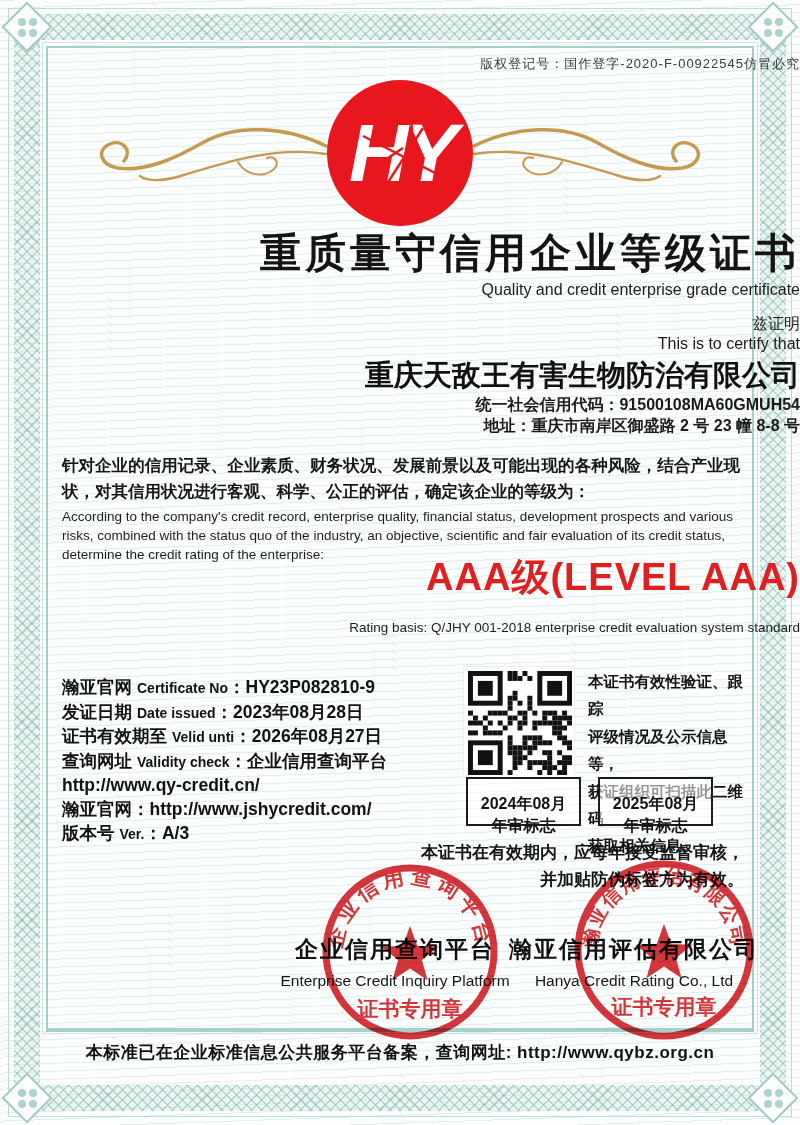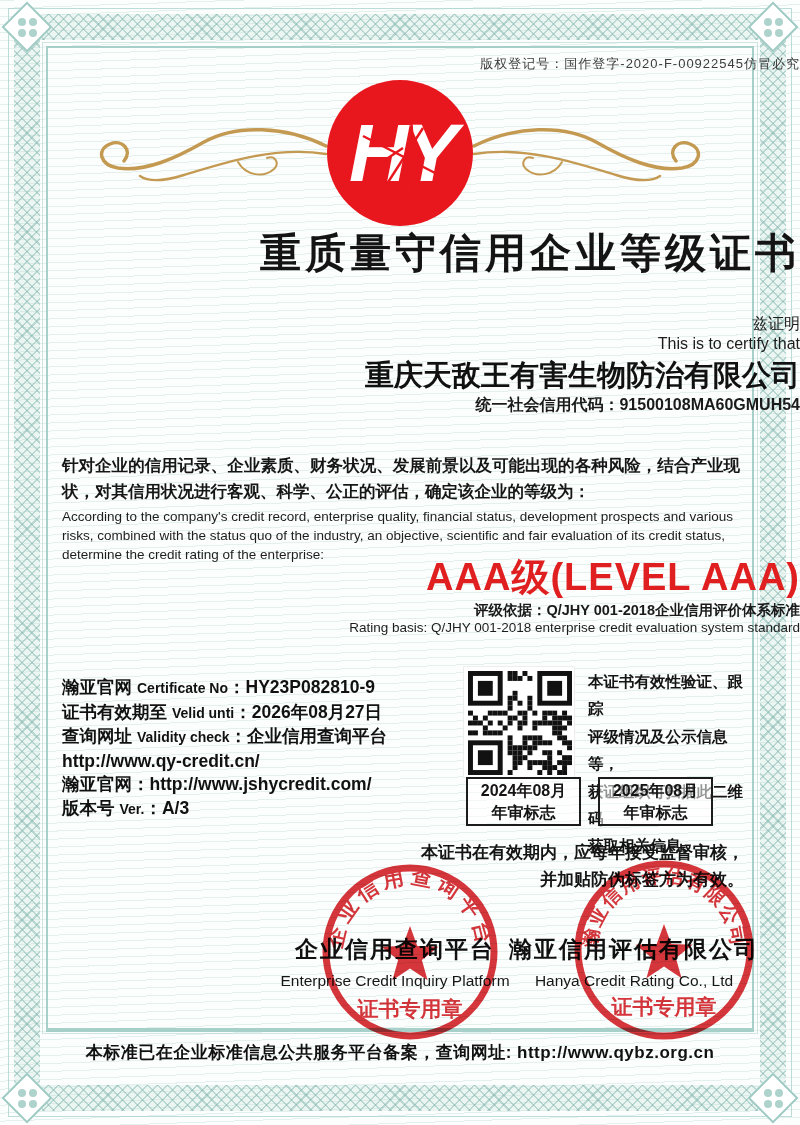--- a/index.html
+++ b/index.html
@@ -64,21 +64,21 @@
   .d-sep{font-size:17.5px; font-weight:bold;}
   .d-val{font-size:17.5px; font-weight:bold;}
   
   .qr-box{left:463px; top:666px; width:112px; height:112px; background:#fff;
     padding:4px; border:1px solid #eee;}
   .qr-note{left:588px; top:668px; width:158px; font-size:15.5px; font-weight:bold;
     color:#141414; line-height:27.4px;}
   .qr-line{display:block;}
   .annual{left:466px; top:777px; display:flex; gap:17px;}
   .annual-box{width:115px; height:49px; border:2px solid #1c1c1c; background:rgba(255,255,255,.55);
-    text-align:center; font-size:16px; font-weight:bold; color:#141414; line-height:22px; padding-top:1px;}
+    text-align:center; font-size:16px; font-weight:bold; color:#141414; line-height:22px; padding-top:14px;}
   .supervision{right:56px; top:839px; text-align:right; font-size:17px; font-weight:bold;
     color:#141414; line-height:27px;}
   
   .org{text-align:center; z-index:2;}
   .org-left{left:252px; top:934px; width:286px;}
   .org-right{left:486px; top:934px; width:296px;}
   .org-zh{font-size:23px; font-weight:bold; color:#101010; letter-spacing:2px;}
   .org-en{font-size:15.5px; color:#161616; margin-top:7px;}
   .seal{position:absolute; z-index:6; mix-blend-mode:multiply; opacity:.93;}
   .seal-left{left:318px; top:860px;}
@@ -159,34 +159,38 @@
     <text x="76" y="103" text-anchor="middle" font-size="82" font-weight="bold" font-style="italic" letter-spacing="-5" fill="#ffffff" font-family="Liberation Sans, sans-serif">HY</text>
     <g stroke="#e8161d" stroke-width="2.4">
       <line x1="38" y1="58" x2="112" y2="96"></line>
       <line x1="58" y1="112" x2="98" y2="50"></line>
       <line x1="86" y1="40" x2="92" y2="114"></line>
       <line x1="45" y1="92" x2="78" y2="70"></line>
     </g>
   </svg>
 
   <div class="abs cw title-zh">重质量守信用企业等级证书</div>
+  <div class="abs cw title-en">Quality and credit enterprise grade certificate</div>
   <div class="abs cw certify-en">This is to certify that</div>
   <div class="abs cw certify-zh">兹证明</div>
   <div class="abs cw company">重庆天敌王有害生物防治有限公司</div>
   <div class="abs cw credit-code">统一社会信用代码：91500108MA60GMUH54</div>
+  <div class="abs cw address">地址：重庆市南岸区御盛路 2 号 23 幢 8-8 号</div>
 
   <div class="abs assess-zh">针对企业的信用记录、企业素质、财务状况、发展前景以及可能出现的各种风险，结合产业现状，对其信用状况进行客观、科学、公正的评估，确定该企业的等级为：</div>
   <div class="abs assess-en">According to the company's credit record, enterprise quality, financial status, development prospects and various risks, combined with the status quo of the industry, an objective, scientific and fair evaluation of its credit status, determine the credit rating of the enterprise:</div>
   <div class="abs cw grade" id="grade-text" style="color: rgb(224, 32, 32);">AAA级(LEVEL AAA)</div>
-  <div class="abs cw basis-zh">评级依据：Q/JHY 001-2018企业信用评价体系标准</div>
   <div class="abs cw basis-en">Rating basis: Q/JHY 001-2018 enterprise credit evaluation system standard</div>
 
   <div class="abs details">
     <div class="detail-row">
       <span class="d-zh">瀚亚官网</span><span class="d-en">Certificate No</span><span class="d-sep">：</span><span class="d-val">HY23P082810-9</span>
+    </div>
+    <div class="detail-row">
+      <span class="d-zh">发证日期</span><span class="d-en">Date issued</span><span class="d-sep">：</span><span class="d-val">2023年08月28日</span>
     </div>
     <div class="detail-row">
       <span class="d-zh">证书有效期至</span><span class="d-en">Velid unti</span><span class="d-sep">：</span><span class="d-val">2026年08月27日</span>
     </div>
     <div class="detail-row">
       <span class="d-zh">查询网址</span><span class="d-en">Validity check</span><span class="d-sep">：</span><span class="d-val">企业信用查询平台</span>
     </div>
     <div class="detail-row">
       <span class="d-val">http://www.qy-credit.cn/</span>
     </div>

